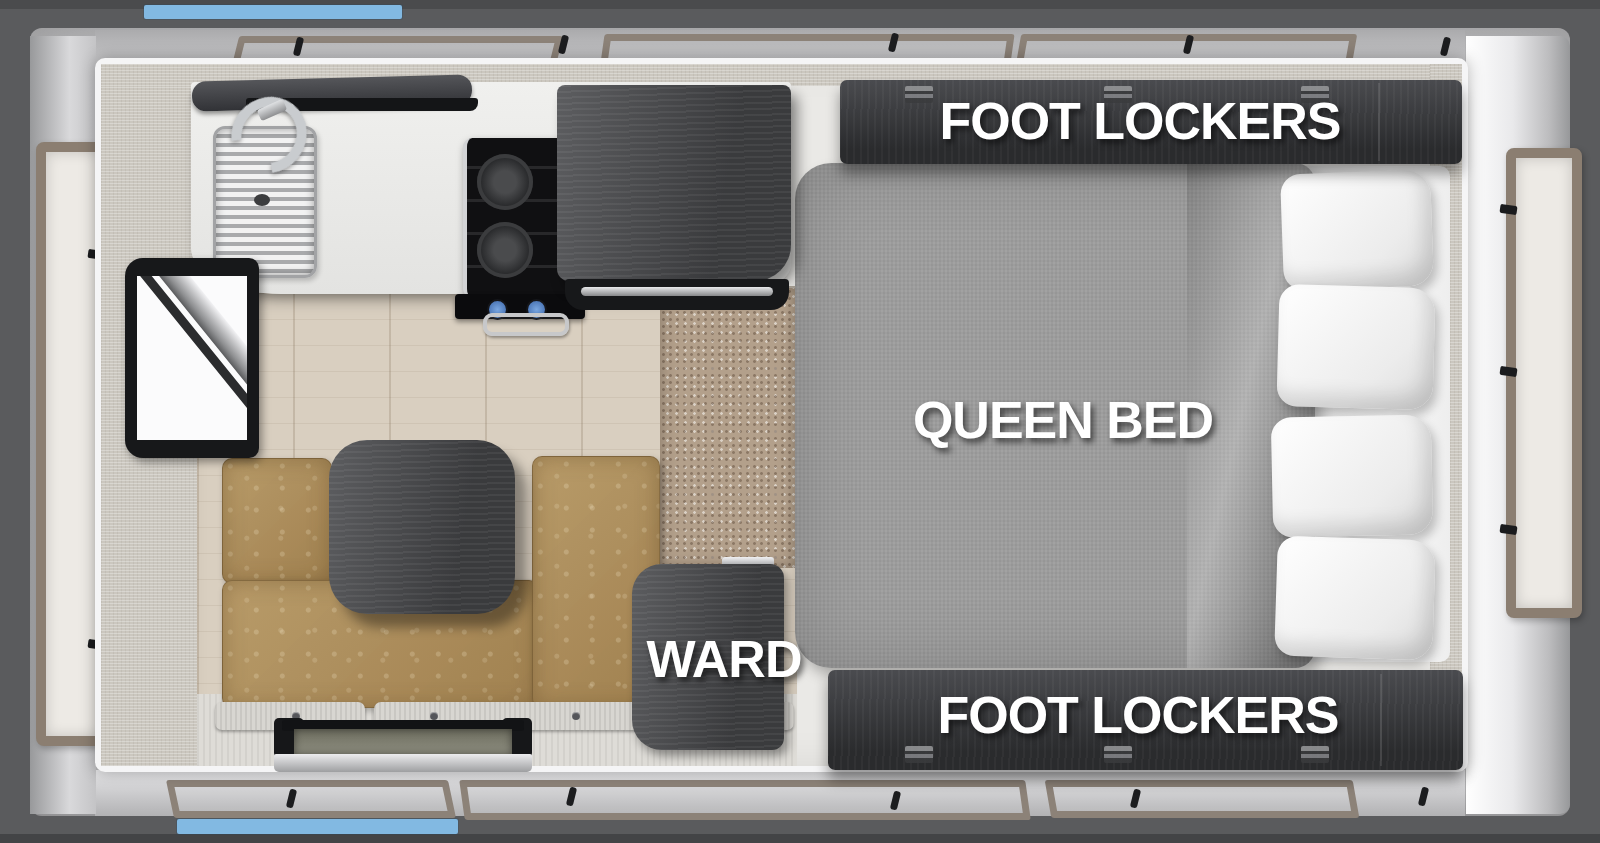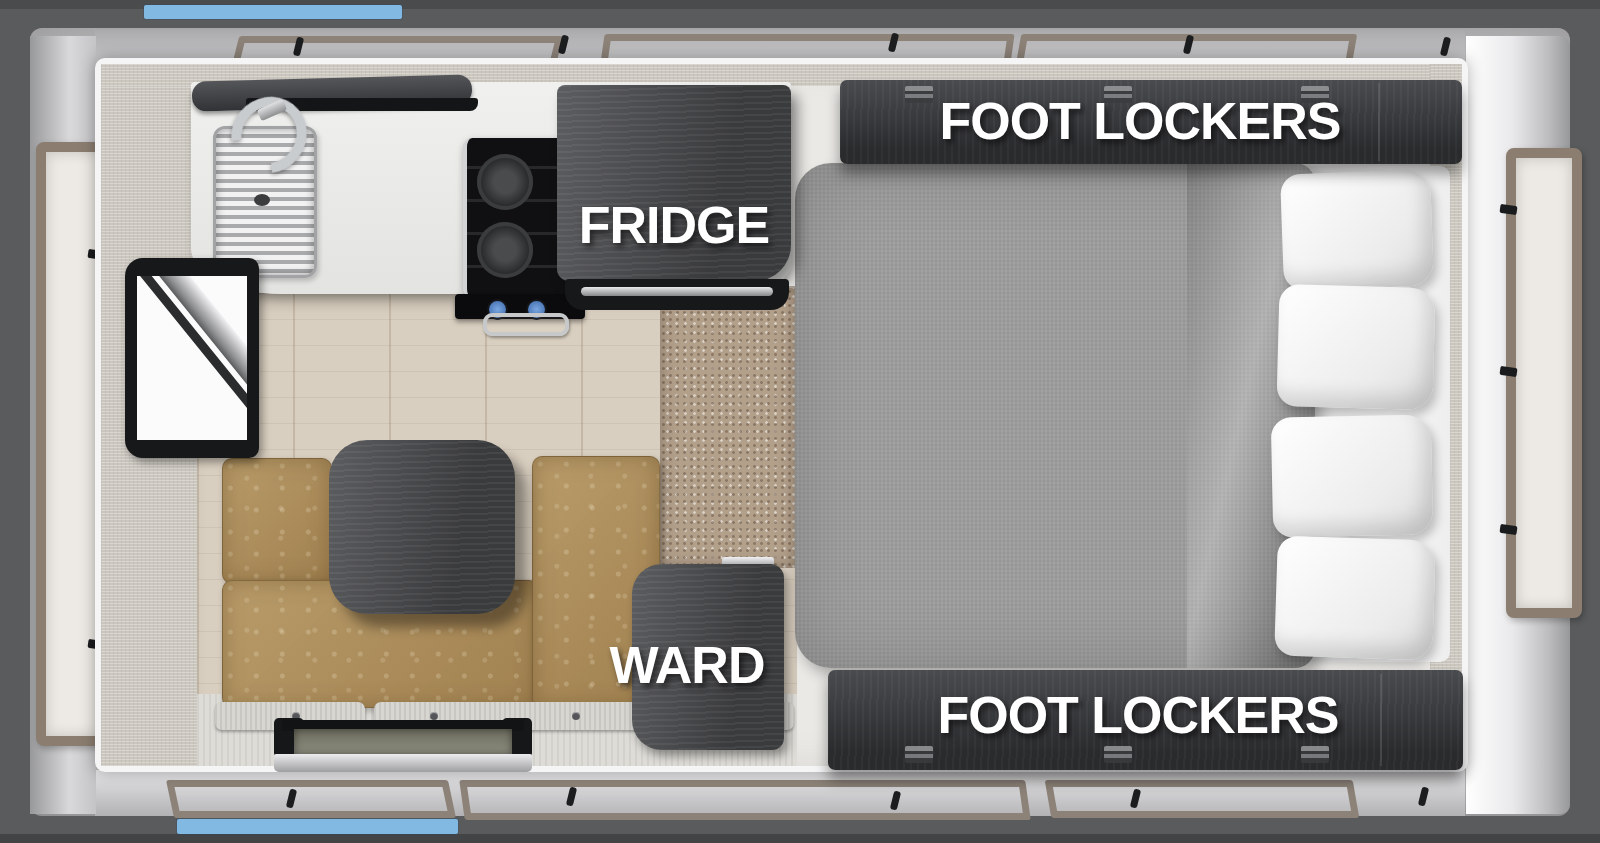--- a/index.html
+++ b/index.html
@@ -160,21 +160,21 @@
   .locker-latch{width:28px;height:17px;border-radius:2px;opacity:.85;
     background:linear-gradient(180deg,#98999b 0 5px,#3a3b3d 5px 8px,#85868a 8px 12px,#3a3b3d 12px);}
 
   
   .plan-label{color:#fff;font-weight:700;font-size:52px;letter-spacing:-1px;line-height:1.1;
     text-shadow:3px 4px 6px rgba(0,0,0,.6);white-space:nowrap;
     display:flex;align-items:center;justify-content:center;}
   .bed-label{left:843px;top:356px;width:440px;height:130px;flex-direction:column;text-align:center;}
   .bed-label .line{display:block;}
   .lbl-fridge{left:557px;top:198px;width:234px;height:56px;}
-  .lbl-ward{left:599px;top:632px;width:176px;height:56px;margin-top:6px;}
+  .lbl-ward{left:636px;top:632px;width:176px;height:56px;}
   .lbl-fl-top{left:840px;top:94px;width:600px;height:56px;}
   .lbl-fl-bottom{left:828px;top:688px;width:620px;height:56px;}
 </style>
 </head>
 <body>
 
 <div class="stage">
 
   <div class="abs edge-top"></div>
   <div class="abs edge-bottom"></div>
@@ -288,20 +288,20 @@
   <div class="abs locker-latch" style="left:1104px;top:86px;"></div>
   <div class="abs locker-latch" style="left:1301px;top:86px;"></div>
 
   <div class="abs locker locker-bottom">
     <div class="locker-seam" style="left:552px;"></div>
   </div>
   <div class="abs locker-latch" style="left:905px;top:746px;"></div>
   <div class="abs locker-latch" style="left:1104px;top:746px;"></div>
   <div class="abs locker-latch" style="left:1301px;top:746px;"></div>
 
-  <div class="abs plan-label lbl-fridge">FRIDGE</div>
   <div class="abs plan-label lbl-ward">WARD</div>
   <div class="abs plan-label lbl-fl-top">FOOT LOCKERS</div>
   <div class="abs plan-label lbl-fl-bottom">FOOT LOCKERS</div>
   <div class="abs plan-label bed-label">
+    <span class="line">QUEEN BED</span>
   </div>
 
 </div>
 
 </body></html>

